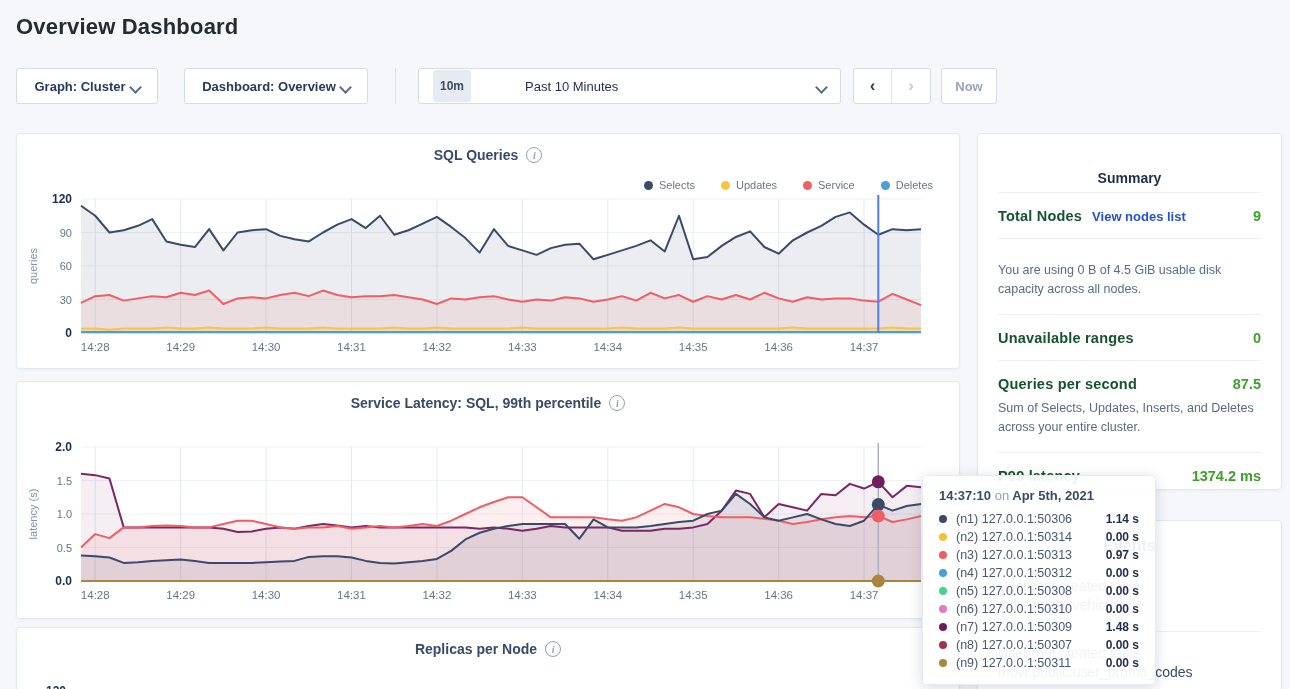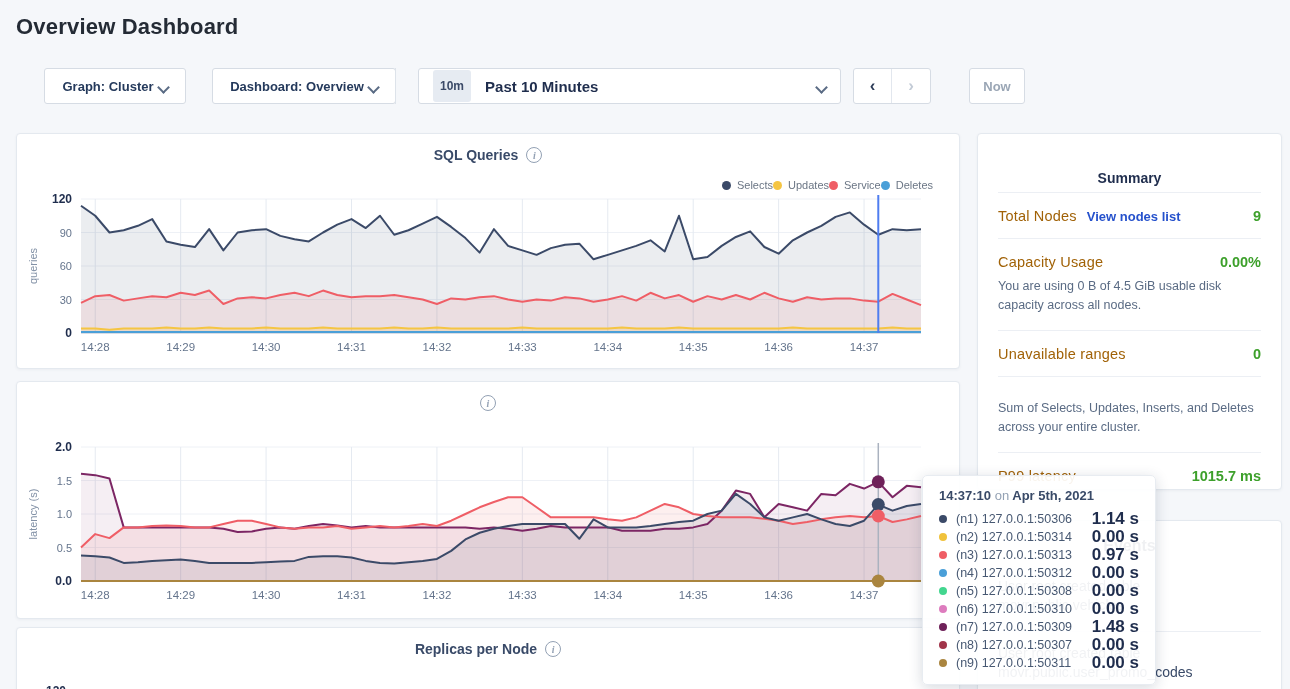--- a/index.html
+++ b/index.html
@@ -3,69 +3,69 @@
 <meta charset="utf-8">
 <style>
   * { margin:0; padding:0; box-sizing:border-box; }
   html,body { width:1290px; height:689px; overflow:hidden; }
   body { font-family:"Liberation Sans", sans-serif; background:#f5f7fa; color:#1f2d4d; }
   .app { position:relative; width:1290px; height:689px; }
 
   .page-title { position:absolute; left:16px; top:14px; font-size:22px; font-weight:700; color:#242b35; letter-spacing:.2px; }
 
   .btn { position:absolute; top:68px; height:36px; background:#fff; border:1px solid #d6dce4; border-radius:3px;
-         display:flex; align-items:center; justify-content:center; gap:5px; font-size:13px; font-weight:700; color:#253a5c; cursor:pointer;margin-left:28px; }
+         display:flex; align-items:center; justify-content:center; gap:5px; font-size:13px; font-weight:700; color:#253a5c; cursor:pointer; }
   .chev { width:9px; height:9px; display:inline-block; position:relative; }
   .chev:before { content:""; position:absolute; left:0; top:1px; width:7px; height:7px; border-right:2px solid #5a6b84; border-bottom:2px solid #5a6b84; transform:rotate(45deg); }
   .vdivider { position:absolute; left:395px; top:68px; width:1px; height:36px; background:#dde3ea; }
 
   .timebox { position:absolute; left:418px; top:68px; width:423px; height:36px; background:#fff; border:1px solid #d6dce4; border-radius:3px;
              display:flex; align-items:center; padding:0 14px; cursor:pointer; }
   .timebadge { background:#e6ebf2; border-radius:3px; font-size:12px; font-weight:700; color:#3b4a68; padding:9px 7px; margin-right:14px;text-align:center; }
-  .timelabel { font-size:15px; font-weight:700; color:#1f2d4d; }
+  .timelabel { font-size:13px; font-weight:400; color:#1f2d4d;margin-left:40px; }
   .timebox .chev { margin-left:auto; }
 
   .pager { position:absolute; left:853px; top:68px; height:36px; display:flex; border:1px solid #d6dce4; border-radius:3px; background:#fff; overflow:hidden; }
   .pager > div { width:38px; display:flex; align-items:center; justify-content:center; font-size:17px; font-weight:700; cursor:pointer; }
   .pager .prev { color:#2c3b57; border-right:1px solid #e2e7ee; }
   .pager .next { color:#c3cbd6; }
   .now-btn { left:941px; width:56px; color:#9aa6b5; }
 
   .card { position:absolute; background:#fff; border:1px solid #e4e9ef; border-radius:4px; box-shadow:0 1px 3px rgba(40,53,84,0.05); }
   .chart-title-row { position:absolute; left:0; right:0; top:13px; display:flex; align-items:center; justify-content:center; gap:8px; }
   .chart-title { font-size:14px; font-weight:700; color:#394a68; }
   .info-icon { width:16px; height:16px; border:1px solid #93a1b4; border-radius:50%; color:#93a1b4; font-size:10px; font-weight:700;
                display:flex; align-items:center; justify-content:center; font-family:"Liberation Serif", serif; font-style:italic; cursor:pointer; }
-  .legend { position:absolute; right:26px; top:45px; display:flex; }
+  .legend { position:absolute; right:26px; top:45px; display:flex; gap:26px; }
   .legend-item { display:flex; align-items:center; gap:6px; font-size:11px; color:#6b7685; cursor:pointer; }
   .legend-dot { width:9px; height:9px; border-radius:50%; }
   svg.chart { position:absolute; left:0; }
 
   .sum-card { padding:16px 20px; }
   .sum-title { text-align:center; font-size:14px; font-weight:700; color:#1f2d4d; padding:20px 0 6px; }
   .sum-row { border-top:1px solid #eceff4; padding:15px 0 14px; }
   .sum-row:first-of-type { border-top:none; }
   .sum-head { display:flex; align-items:baseline; gap:10px; }
-  .sum-label { font-size:14.5px; font-weight:400; color:#a16207; letter-spacing:.2px; }
+  .sum-label { font-size:14.5px; font-weight:700; color:#14532d; letter-spacing:.2px; }
   .sum-link { font-size:13px; font-weight:700; color:#2551cc; cursor:pointer; }
   .sum-value { margin-left:auto; font-size:14.5px; font-weight:700; color:#3da02b; }
   .sum-desc { margin-top:7px; font-size:12.5px; line-height:1.55; color:#5a6b84; }
 
   .events-card { padding:0 20px; }
   .events-title { text-align:center; font-size:16px; font-weight:700; color:#1f2d4d; padding:16px 0 10px; }
   .event-item { border-top:1px solid #eceff4; padding:12px 0 16px; font-size:14px; line-height:19px; color:#394a68; }
   .event-item:first-of-type { border-top:none; }
 
   .hover-tooltip { position:absolute; left:922px; top:475px; width:234px; background:rgba(255,255,255,0.93);
                    border:1px solid #e8ecf1; border-radius:5px; box-shadow:0 3px 14px rgba(35,48,76,0.18); padding:12px 16px 12px; z-index:20; }
   .tt-time { font-size:13px; color:#394a68; font-weight:600; margin-bottom:7px; }
   .tt-time .conj { color:#93a1b4; font-weight:400; }
   .tt-row { display:flex; align-items:center; gap:9px; height:18px; font-size:12.5px; color:#475872; }
   .tt-dot { width:8px; height:8px; border-radius:50%; flex:none; }
-  .tt-val { margin-left:auto; font-weight:700; font-size:17px; color:#1f2d4d; }
+  .tt-val { margin-left:auto; font-weight:700; font-size:12px; color:#1f2d4d; }
 
   .clip-ylabel { position:absolute; left:46px; top:684px; font-size:12px; font-weight:700; color:#1f2d4d; }
 </style>
 </head>
 <body>
 
 <div class="app">
 
   <div class="page-title">Overview Dashboard</div>
 
@@ -151,20 +151,21 @@
         <path d="M 64 15.700000000000003 L 78.23728813559322 25.75 L 92.47457627118644 42.5 L 106.71186440677965 40.266666666666666 L 120.94915254237287 35.8 L 135.18644067796612 29.099999999999994 L 149.4237288135593 51.43333333333334 L 163.66101694915255 54.78333333333333 L 177.89830508474574 57.016666666666666 L 192.135593220339 39.150000000000006 L 206.3728813559322 60.36666666666666 L 220.61016949152543 42.5 L 234.84745762711864 40.266666666666666 L 249.08474576271186 39.150000000000006 L 263.3220338983051 45.849999999999994 L 277.5593220338983 49.2 L 291.7966101694915 51.43333333333334 L 306.03389830508473 42.5 L 320.271186440678 34.68333333333334 L 334.50847457627117 29.099999999999994 L 348.7457627118644 38.03333333333333 L 362.9830508474576 25.75 L 377.22033898305085 44.733333333333334 L 391.45762711864404 40.266666666666666 L 405.6949152542373 33.56666666666666 L 419.93220338983053 26.86666666666666 L 434.1694915254237 36.91666666666667 L 448.40677966101697 48.08333333333333 L 462.64406779661016 62.599999999999994 L 476.8813559322034 39.150000000000006 L 491.1186440677966 55.900000000000006 L 505.35593220338984 60.36666666666666 L 519.593220338983 64.83333333333333 L 533.8305084745763 58.13333333333334 L 548.0677966101695 54.78333333333333 L 562.3050847457628 53.66666666666667 L 576.542372881356 69.3 L 590.7796610169491 64.83333333333333 L 605.0169491525423 60.36666666666666 L 619.2542372881356 55.900000000000006 L 633.4915254237288 50.31666666666666 L 647.728813559322 61.483333333333334 L 661.9661016949152 25.75 L 676.2033898305085 69.3 L 690.4406779661017 67.06666666666666 L 704.6779661016949 55.900000000000006 L 718.9152542372881 46.96666666666667 L 733.1525423728814 41.38333333333334 L 747.3898305084746 57.016666666666666 L 761.6271186440678 63.71666666666667 L 775.8644067796611 50.31666666666666 L 790.1016949152543 42.5 L 804.3389830508474 35.8 L 818.5762711864406 26.86666666666666 L 832.8135593220339 22.400000000000006 L 847.0508474576271 34.68333333333334 L 861.2881355932203 44.733333333333334 L 875.5254237288135 39.150000000000006 L 889.7627118644068 40.266666666666666 L 904 39.150000000000006 " fill="none" stroke="#3b4a68" stroke-width="2" stroke-linejoin="round"></path>
         <path d="M 64 138.53333333333333 L 78.23728813559322 138.53333333333333 L 92.47457627118644 139.65 L 106.71186440677965 138.53333333333333 L 120.94915254237287 138.53333333333333 L 135.18644067796612 138.53333333333333 L 149.4237288135593 137.41666666666666 L 163.66101694915255 138.53333333333333 L 177.89830508474574 138.53333333333333 L 192.135593220339 137.41666666666666 L 206.3728813559322 138.53333333333333 L 220.61016949152543 138.53333333333333 L 234.84745762711864 138.53333333333333 L 249.08474576271186 137.41666666666666 L 263.3220338983051 138.53333333333333 L 277.5593220338983 138.53333333333333 L 291.7966101694915 138.53333333333333 L 306.03389830508473 137.41666666666666 L 320.271186440678 138.53333333333333 L 334.50847457627117 138.53333333333333 L 348.7457627118644 138.53333333333333 L 362.9830508474576 138.53333333333333 L 377.22033898305085 137.41666666666666 L 391.45762711864404 138.53333333333333 L 405.6949152542373 138.53333333333333 L 419.93220338983053 137.41666666666666 L 434.1694915254237 138.53333333333333 L 448.40677966101697 138.53333333333333 L 462.64406779661016 138.53333333333333 L 476.8813559322034 138.53333333333333 L 491.1186440677966 138.53333333333333 L 505.35593220338984 137.41666666666666 L 519.593220338983 138.53333333333333 L 533.8305084745763 138.53333333333333 L 548.0677966101695 138.53333333333333 L 562.3050847457628 138.53333333333333 L 576.542372881356 138.53333333333333 L 590.7796610169491 138.53333333333333 L 605.0169491525423 137.41666666666666 L 619.2542372881356 138.53333333333333 L 633.4915254237288 138.53333333333333 L 647.728813559322 138.53333333333333 L 661.9661016949152 137.41666666666666 L 676.2033898305085 138.53333333333333 L 690.4406779661017 138.53333333333333 L 704.6779661016949 138.53333333333333 L 718.9152542372881 138.53333333333333 L 733.1525423728814 138.53333333333333 L 747.3898305084746 138.53333333333333 L 761.6271186440678 138.53333333333333 L 775.8644067796611 137.41666666666666 L 790.1016949152543 138.53333333333333 L 804.3389830508474 138.53333333333333 L 818.5762711864406 138.53333333333333 L 832.8135593220339 138.53333333333333 L 847.0508474576271 138.53333333333333 L 861.2881355932203 138.53333333333333 L 875.5254237288135 137.41666666666666 L 889.7627118644068 138.53333333333333 L 904 138.53333333333333 " fill="none" stroke="#f5c543" stroke-width="2" stroke-linejoin="round"></path>
         <path d="M 64 112.85 L 78.23728813559322 106.15 L 92.47457627118644 105.03333333333333 L 106.71186440677965 110.61666666666667 L 120.94915254237287 108.38333333333333 L 135.18644067796612 106.15 L 149.4237288135593 107.26666666666667 L 163.66101694915255 102.8 L 177.89830508474574 105.03333333333333 L 192.135593220339 100.56666666666666 L 206.3728813559322 113.96666666666667 L 220.61016949152543 108.38333333333333 L 234.84745762711864 107.26666666666667 L 249.08474576271186 108.38333333333333 L 263.3220338983051 105.03333333333333 L 277.5593220338983 102.8 L 291.7966101694915 106.15 L 306.03389830508473 100.56666666666666 L 320.271186440678 105.03333333333333 L 334.50847457627117 107.26666666666667 L 348.7457627118644 106.15 L 362.9830508474576 106.15 L 377.22033898305085 105.03333333333333 L 391.45762711864404 107.26666666666667 L 405.6949152542373 109.5 L 419.93220338983053 113.96666666666667 L 434.1694915254237 108.38333333333333 L 448.40677966101697 109.5 L 462.64406779661016 107.26666666666667 L 476.8813559322034 106.15 L 491.1186440677966 109.5 L 505.35593220338984 111.73333333333333 L 519.593220338983 109.5 L 533.8305084745763 110.61666666666667 L 548.0677966101695 107.26666666666667 L 562.3050847457628 108.38333333333333 L 576.542372881356 111.73333333333333 L 590.7796610169491 109.5 L 605.0169491525423 106.15 L 619.2542372881356 110.61666666666667 L 633.4915254237288 102.8 L 647.728813559322 108.38333333333333 L 661.9661016949152 105.03333333333333 L 676.2033898305085 111.73333333333333 L 690.4406779661017 106.15 L 704.6779661016949 109.5 L 718.9152542372881 105.03333333333333 L 733.1525423728814 109.5 L 747.3898305084746 102.8 L 761.6271186440678 108.38333333333333 L 775.8644067796611 111.73333333333333 L 790.1016949152543 107.26666666666667 L 804.3389830508474 109.5 L 818.5762711864406 108.38333333333333 L 832.8135593220339 108.38333333333333 L 847.0508474576271 110.61666666666667 L 861.2881355932203 111.73333333333333 L 875.5254237288135 103.91666666666666 L 889.7627118644068 109.5 L 904 115.08333333333333 " fill="none" stroke="#ef5e66" stroke-width="2" stroke-linejoin="round"></path>
         <path d="M 64 141.88333333333333 L 78.23728813559322 141.88333333333333 L 92.47457627118644 141.88333333333333 L 106.71186440677965 141.88333333333333 L 120.94915254237287 141.88333333333333 L 135.18644067796612 141.88333333333333 L 149.4237288135593 141.88333333333333 L 163.66101694915255 141.88333333333333 L 177.89830508474574 141.88333333333333 L 192.135593220339 141.88333333333333 L 206.3728813559322 141.88333333333333 L 220.61016949152543 141.88333333333333 L 234.84745762711864 141.88333333333333 L 249.08474576271186 141.88333333333333 L 263.3220338983051 141.88333333333333 L 277.5593220338983 141.88333333333333 L 291.7966101694915 141.88333333333333 L 306.03389830508473 141.88333333333333 L 320.271186440678 141.88333333333333 L 334.50847457627117 141.88333333333333 L 348.7457627118644 141.88333333333333 L 362.9830508474576 141.88333333333333 L 377.22033898305085 141.88333333333333 L 391.45762711864404 141.88333333333333 L 405.6949152542373 141.88333333333333 L 419.93220338983053 141.88333333333333 L 434.1694915254237 141.88333333333333 L 448.40677966101697 141.88333333333333 L 462.64406779661016 141.88333333333333 L 476.8813559322034 141.88333333333333 L 491.1186440677966 141.88333333333333 L 505.35593220338984 141.88333333333333 L 519.593220338983 141.88333333333333 L 533.8305084745763 141.88333333333333 L 548.0677966101695 141.88333333333333 L 562.3050847457628 141.88333333333333 L 576.542372881356 141.88333333333333 L 590.7796610169491 141.88333333333333 L 605.0169491525423 141.88333333333333 L 619.2542372881356 141.88333333333333 L 633.4915254237288 141.88333333333333 L 647.728813559322 141.88333333333333 L 661.9661016949152 141.88333333333333 L 676.2033898305085 141.88333333333333 L 690.4406779661017 141.88333333333333 L 704.6779661016949 141.88333333333333 L 718.9152542372881 141.88333333333333 L 733.1525423728814 141.88333333333333 L 747.3898305084746 141.88333333333333 L 761.6271186440678 141.88333333333333 L 775.8644067796611 141.88333333333333 L 790.1016949152543 141.88333333333333 L 804.3389830508474 141.88333333333333 L 818.5762711864406 141.88333333333333 L 832.8135593220339 141.88333333333333 L 847.0508474576271 141.88333333333333 L 861.2881355932203 141.88333333333333 L 875.5254237288135 141.88333333333333 L 889.7627118644068 141.88333333333333 L 904 141.88333333333333 " fill="none" stroke="#4a9fd8" stroke-width="2" stroke-linejoin="round"></path>
         <line x1="861.2881355932203" y1="5" x2="861.2881355932203" y2="143" stroke="#4f7df0" stroke-width="2"></line>
       </svg>
   </div>
 
   <div class="card" style="left:16px;top:381px;width:944px;height:238px;">
     <div class="chart-title-row">
+      <span class="chart-title">Service Latency: SQL, 99th percentile</span>
       <span class="info-icon">i</span>
     </div>
     <svg class="chart" id="latency-chart" style="top:56px;" width="944" height="178">
         <line x1="64" y1="143" x2="904" y2="143" stroke="#eef1f6" stroke-width="1"></line>
         <line x1="64" y1="109.5" x2="904" y2="109.5" stroke="#eef1f6" stroke-width="1"></line>
         <line x1="64" y1="76" x2="904" y2="76" stroke="#eef1f6" stroke-width="1"></line>
         <line x1="64" y1="42.5" x2="904" y2="42.5" stroke="#eef1f6" stroke-width="1"></line>
         <line x1="64" y1="9" x2="904" y2="9" stroke="#eef1f6" stroke-width="1"></line>
         <line x1="78.23728813559322" y1="9" x2="78.23728813559322" y2="143" stroke="#e5eaf1" stroke-width="1"></line>
         <text x="78.23728813559322" y="161" text-anchor="middle" font-size="11.5" fill="#64748c">14:28</text>
@@ -221,42 +222,42 @@
 
     <div class="sum-row">
       <div class="sum-head">
         <span class="sum-label">Total Nodes</span>
         <span class="sum-link">View nodes list</span>
         <span class="sum-value">9</span>
       </div>
     </div>
 
     <div class="sum-row">
-      <div class="sum-head">
-        <span class="sum-label">Capacity Usage</span>
-        <span class="sum-value">0.00%</span>
-      </div>
       <div class="sum-desc">You are using 0 B of 4.5 GiB usable disk capacity across all nodes.</div>
     </div>
 
     <div class="sum-row">
       <div class="sum-head">
         <span class="sum-label">Unavailable ranges</span>
         <span class="sum-value">0</span>
       </div>
     </div>
 
     <div class="sum-row">
+      <div class="sum-head">
+        <span class="sum-label">Queries per second</span>
+        <span class="sum-value">87.5</span>
+      </div>
       <div class="sum-desc">Sum of Selects, Updates, Inserts, and Deletes across your entire cluster.</div>
     </div>
 
     <div class="sum-row">
       <div class="sum-head">
         <span class="sum-label">P99 latency</span>
-        <span class="sum-value">1015.7 ms</span>
+        <span class="sum-value">1374.2 ms</span>
       </div>
     </div>
   </div>
 
   <div class="card events-card" style="left:977px;top:520px;width:305px;height:220px;">
     <div class="events-title">Events</div>
     <div id="events-list">
         <div class="event-item">
           <div>User root created table</div>
           <div>movr.public.vehicles</div>

